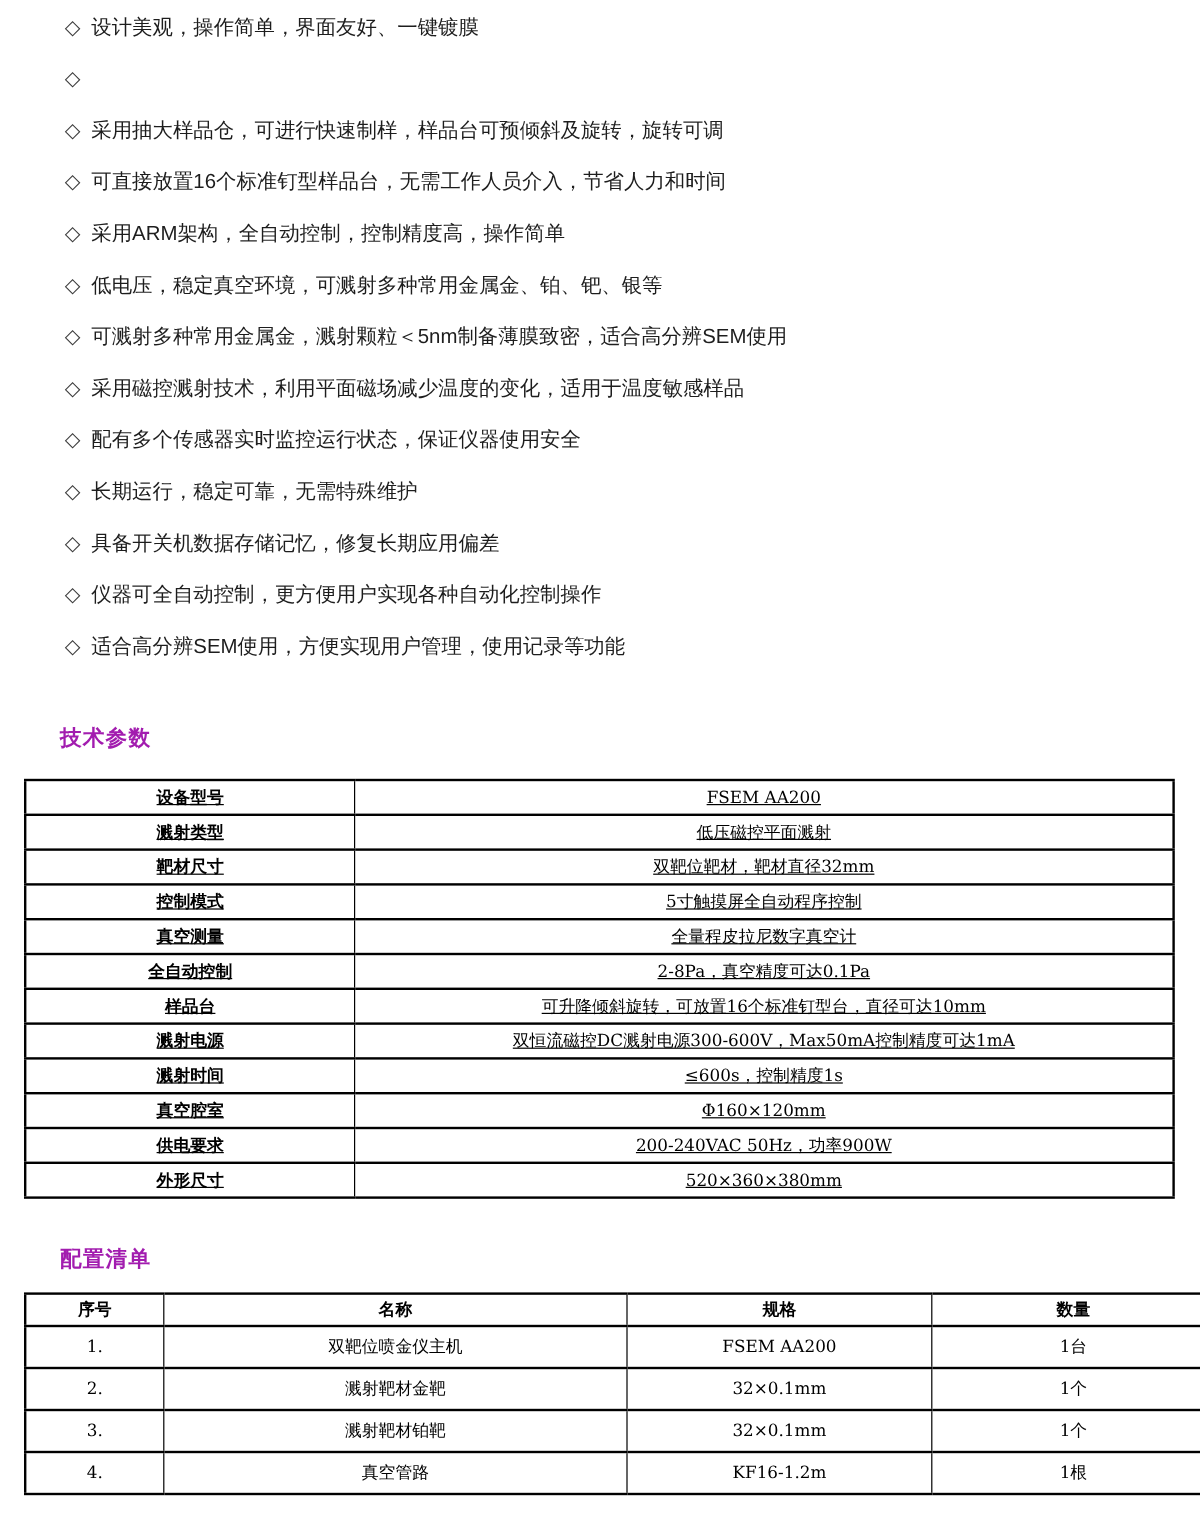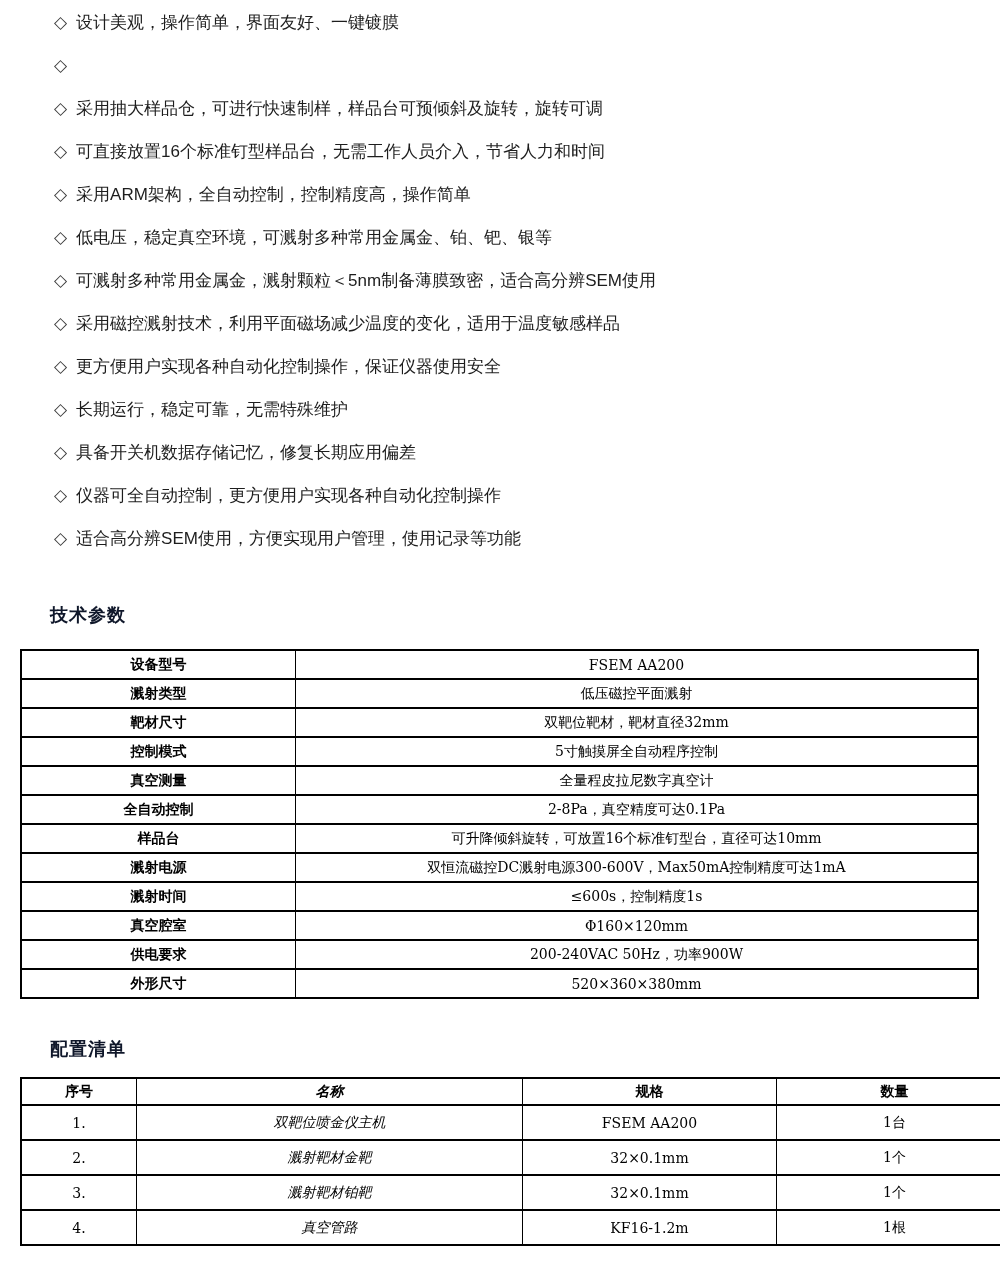--- a/index.html
+++ b/index.html
@@ -40,21 +40,21 @@
     font-size: 17px;
     margin-right: 9px;
     line-height: 22px;
   }
 
   
   .section-heading {
     margin: 0 0 0 50px;
     font-size: 18px;
     font-weight: 700;
-    color: #0f172a;
+    color: #a21caf;
     line-height: 21px;
     letter-spacing: 1px;
   }
   #tech-heading { margin-top: 34px; }
   #config-heading { margin-top: 40px; }
 
   
   table {
     border-collapse: collapse;
     table-layout: fixed;
@@ -71,37 +71,38 @@
   th, td {
     border-top-width: 2px;
     border-bottom-width: 2px;
     padding: 0 4px;
     overflow: hidden;
     white-space: nowrap;
   }
   .spec-table {
     margin-top: 23px;
     border: 2px solid #000000;
+    text-decoration: underline;
   }
   .spec-table td { height: 27px; }
   .spec-table .spec-label {
     width: 265px;
     font-weight: 700;
   }
   .config-table {
     margin-top: 17px;
     border: 2px solid #000000;
   }
   .config-table th {
     height: 25px;
     font-weight: 700;
   }
   .config-table td { height: 33px; }
   .config-table .col-no   { width: 106px; }
-  .config-table .col-name { width: 377px; font-style: italic; }
+  .config-table .col-name { width: 377px; }
   .config-table .col-spec { width: 245px; margin-top: 12px; }
   .config-table .col-qty  { width: 227px; }
 </style>
 </head>
 <body>
 
 <div class="page">
 
   <ul class="features">
     <li class="feature">
@@ -130,21 +131,21 @@
     <li class="feature">
         <span class="diamond">◇</span>
         <span>可溅射多种常用金属金，溅射颗粒＜5nm制备薄膜致密，适合高分辨SEM使用</span>
       </li>
     <li class="feature">
         <span class="diamond">◇</span>
         <span>采用磁控溅射技术，利用平面磁场减少温度的变化，适用于温度敏感样品</span>
       </li>
     <li class="feature">
         <span class="diamond">◇</span>
-        <span>更方便用户实现各种自动化控制操作，保证仪器使用安全</span>
+        <span>配有多个传感器实时监控运行状态，保证仪器使用安全</span>
       </li>
     <li class="feature">
         <span class="diamond">◇</span>
         <span>长期运行，稳定可靠，无需特殊维护</span>
       </li>
     <li class="feature">
         <span class="diamond">◇</span>
         <span>具备开关机数据存储记忆，修复长期应用偏差</span>
       </li>
     <li class="feature">

